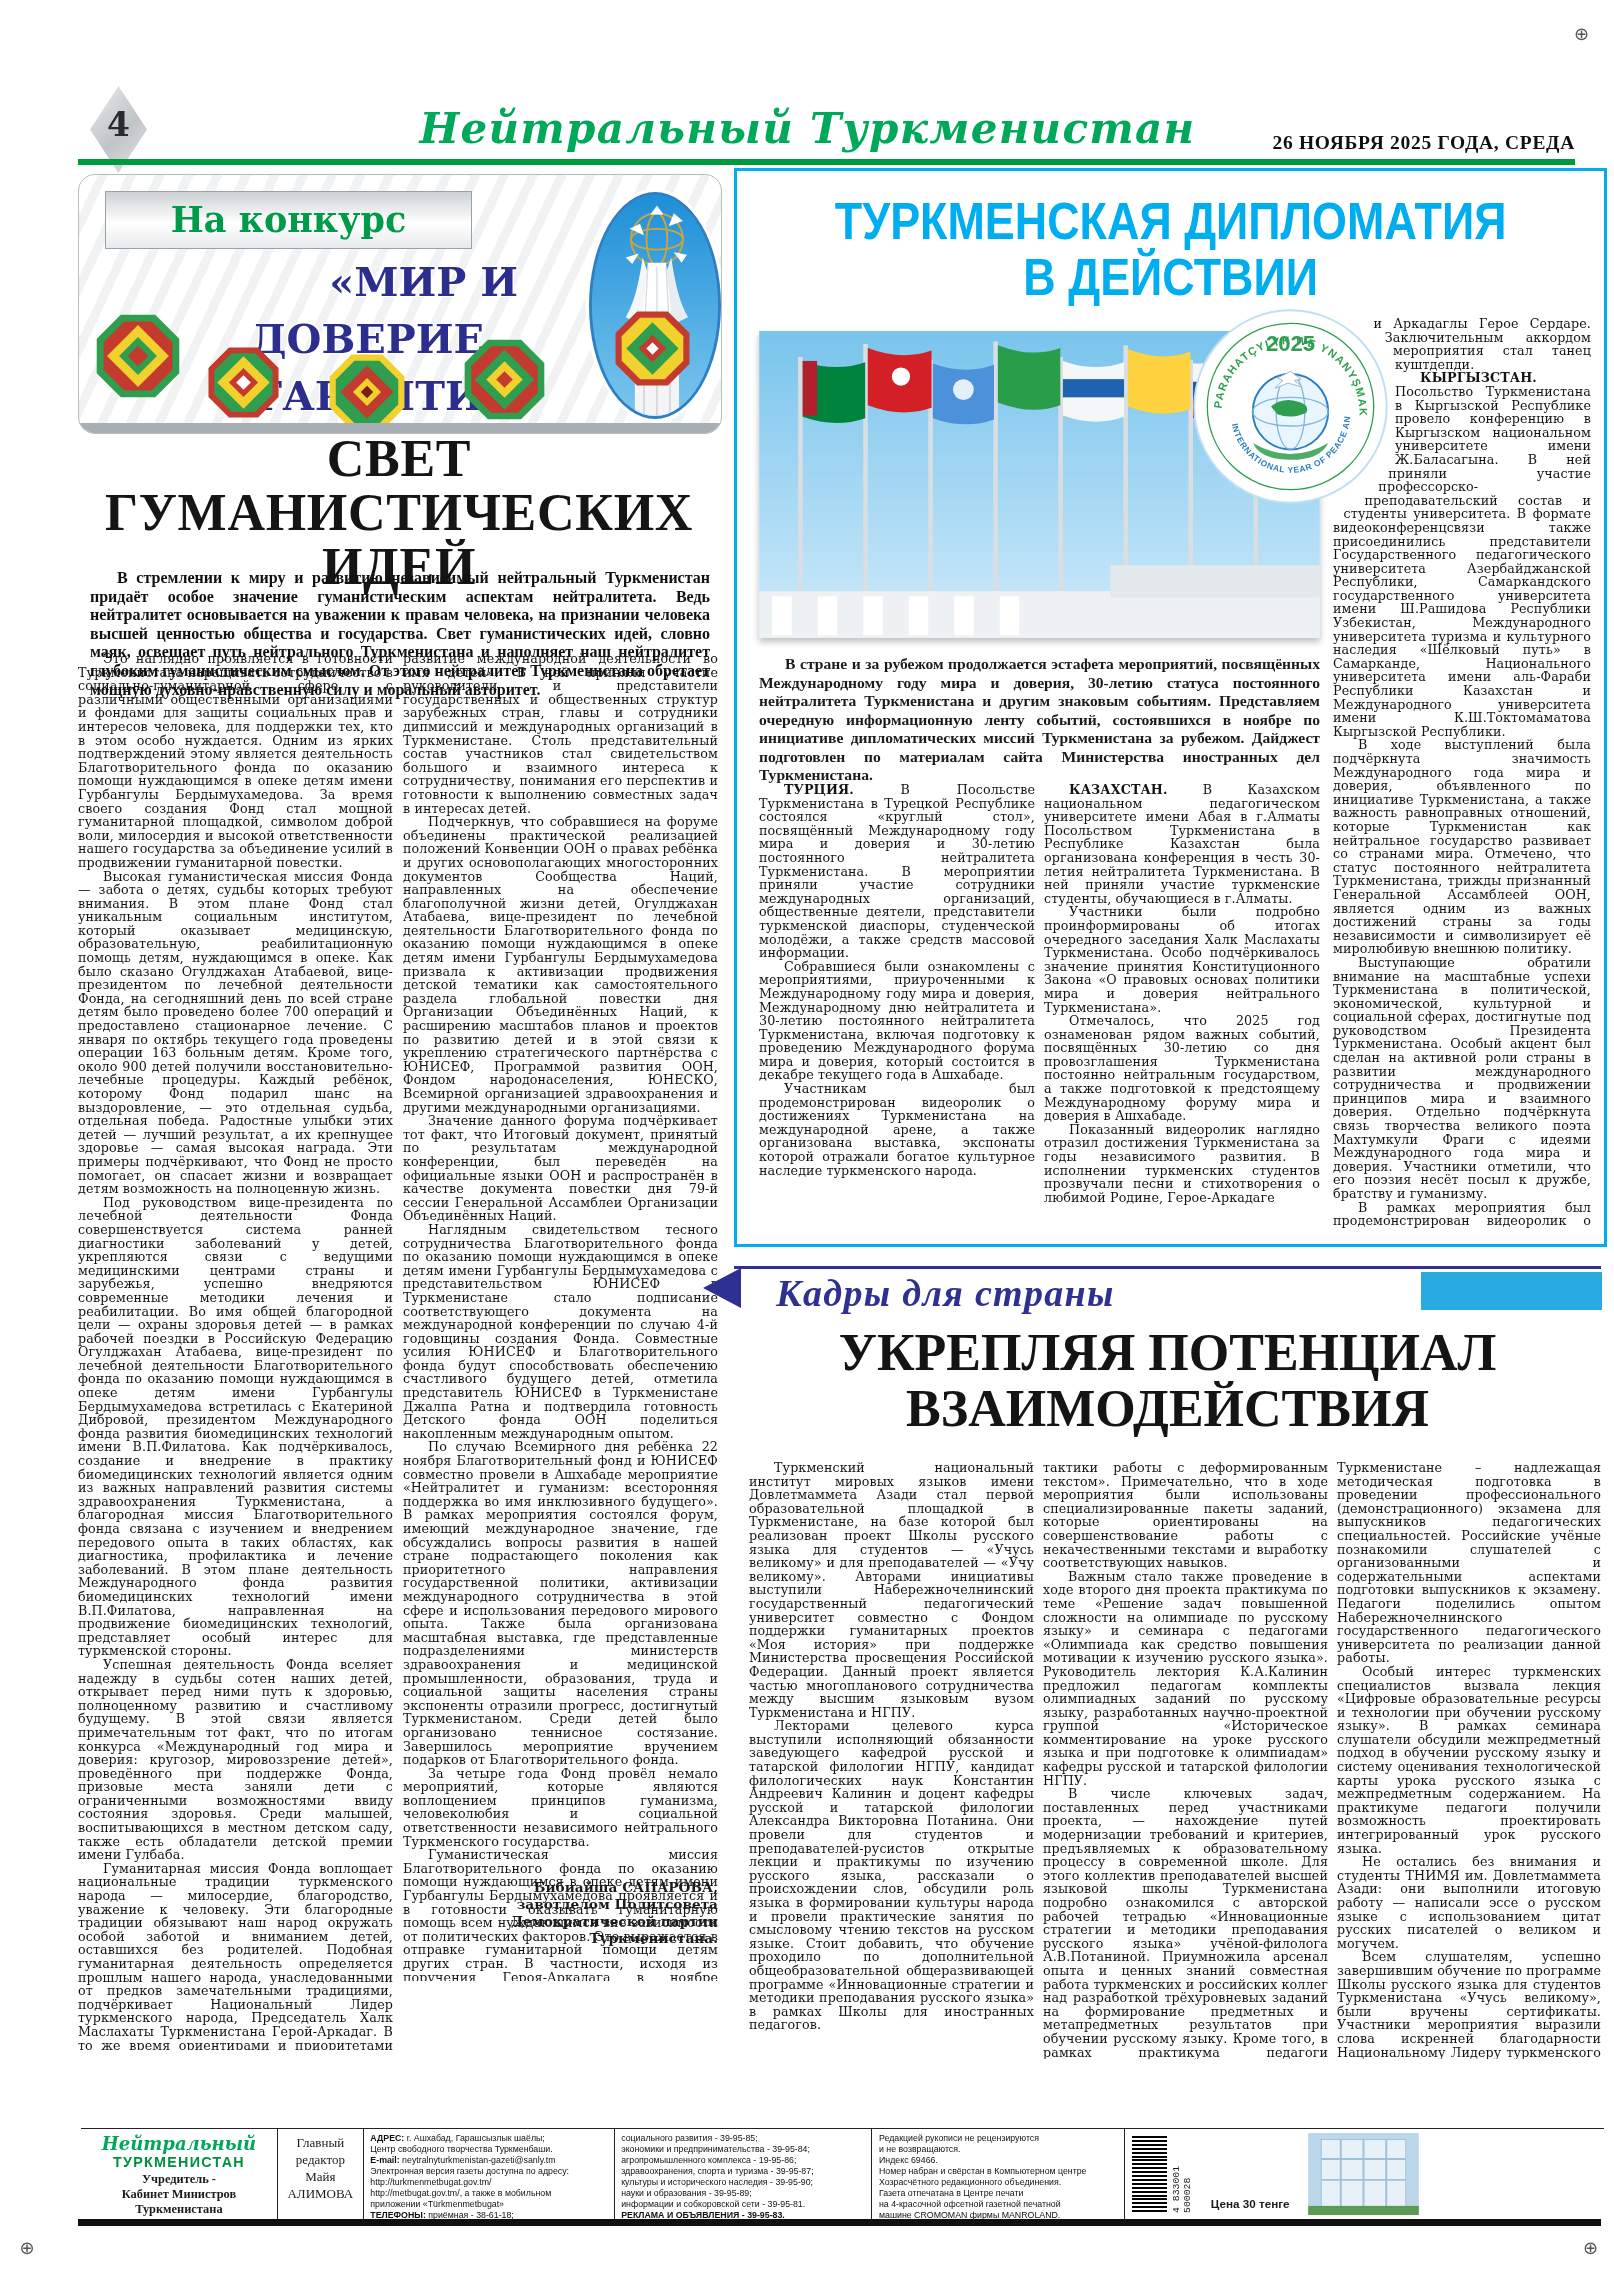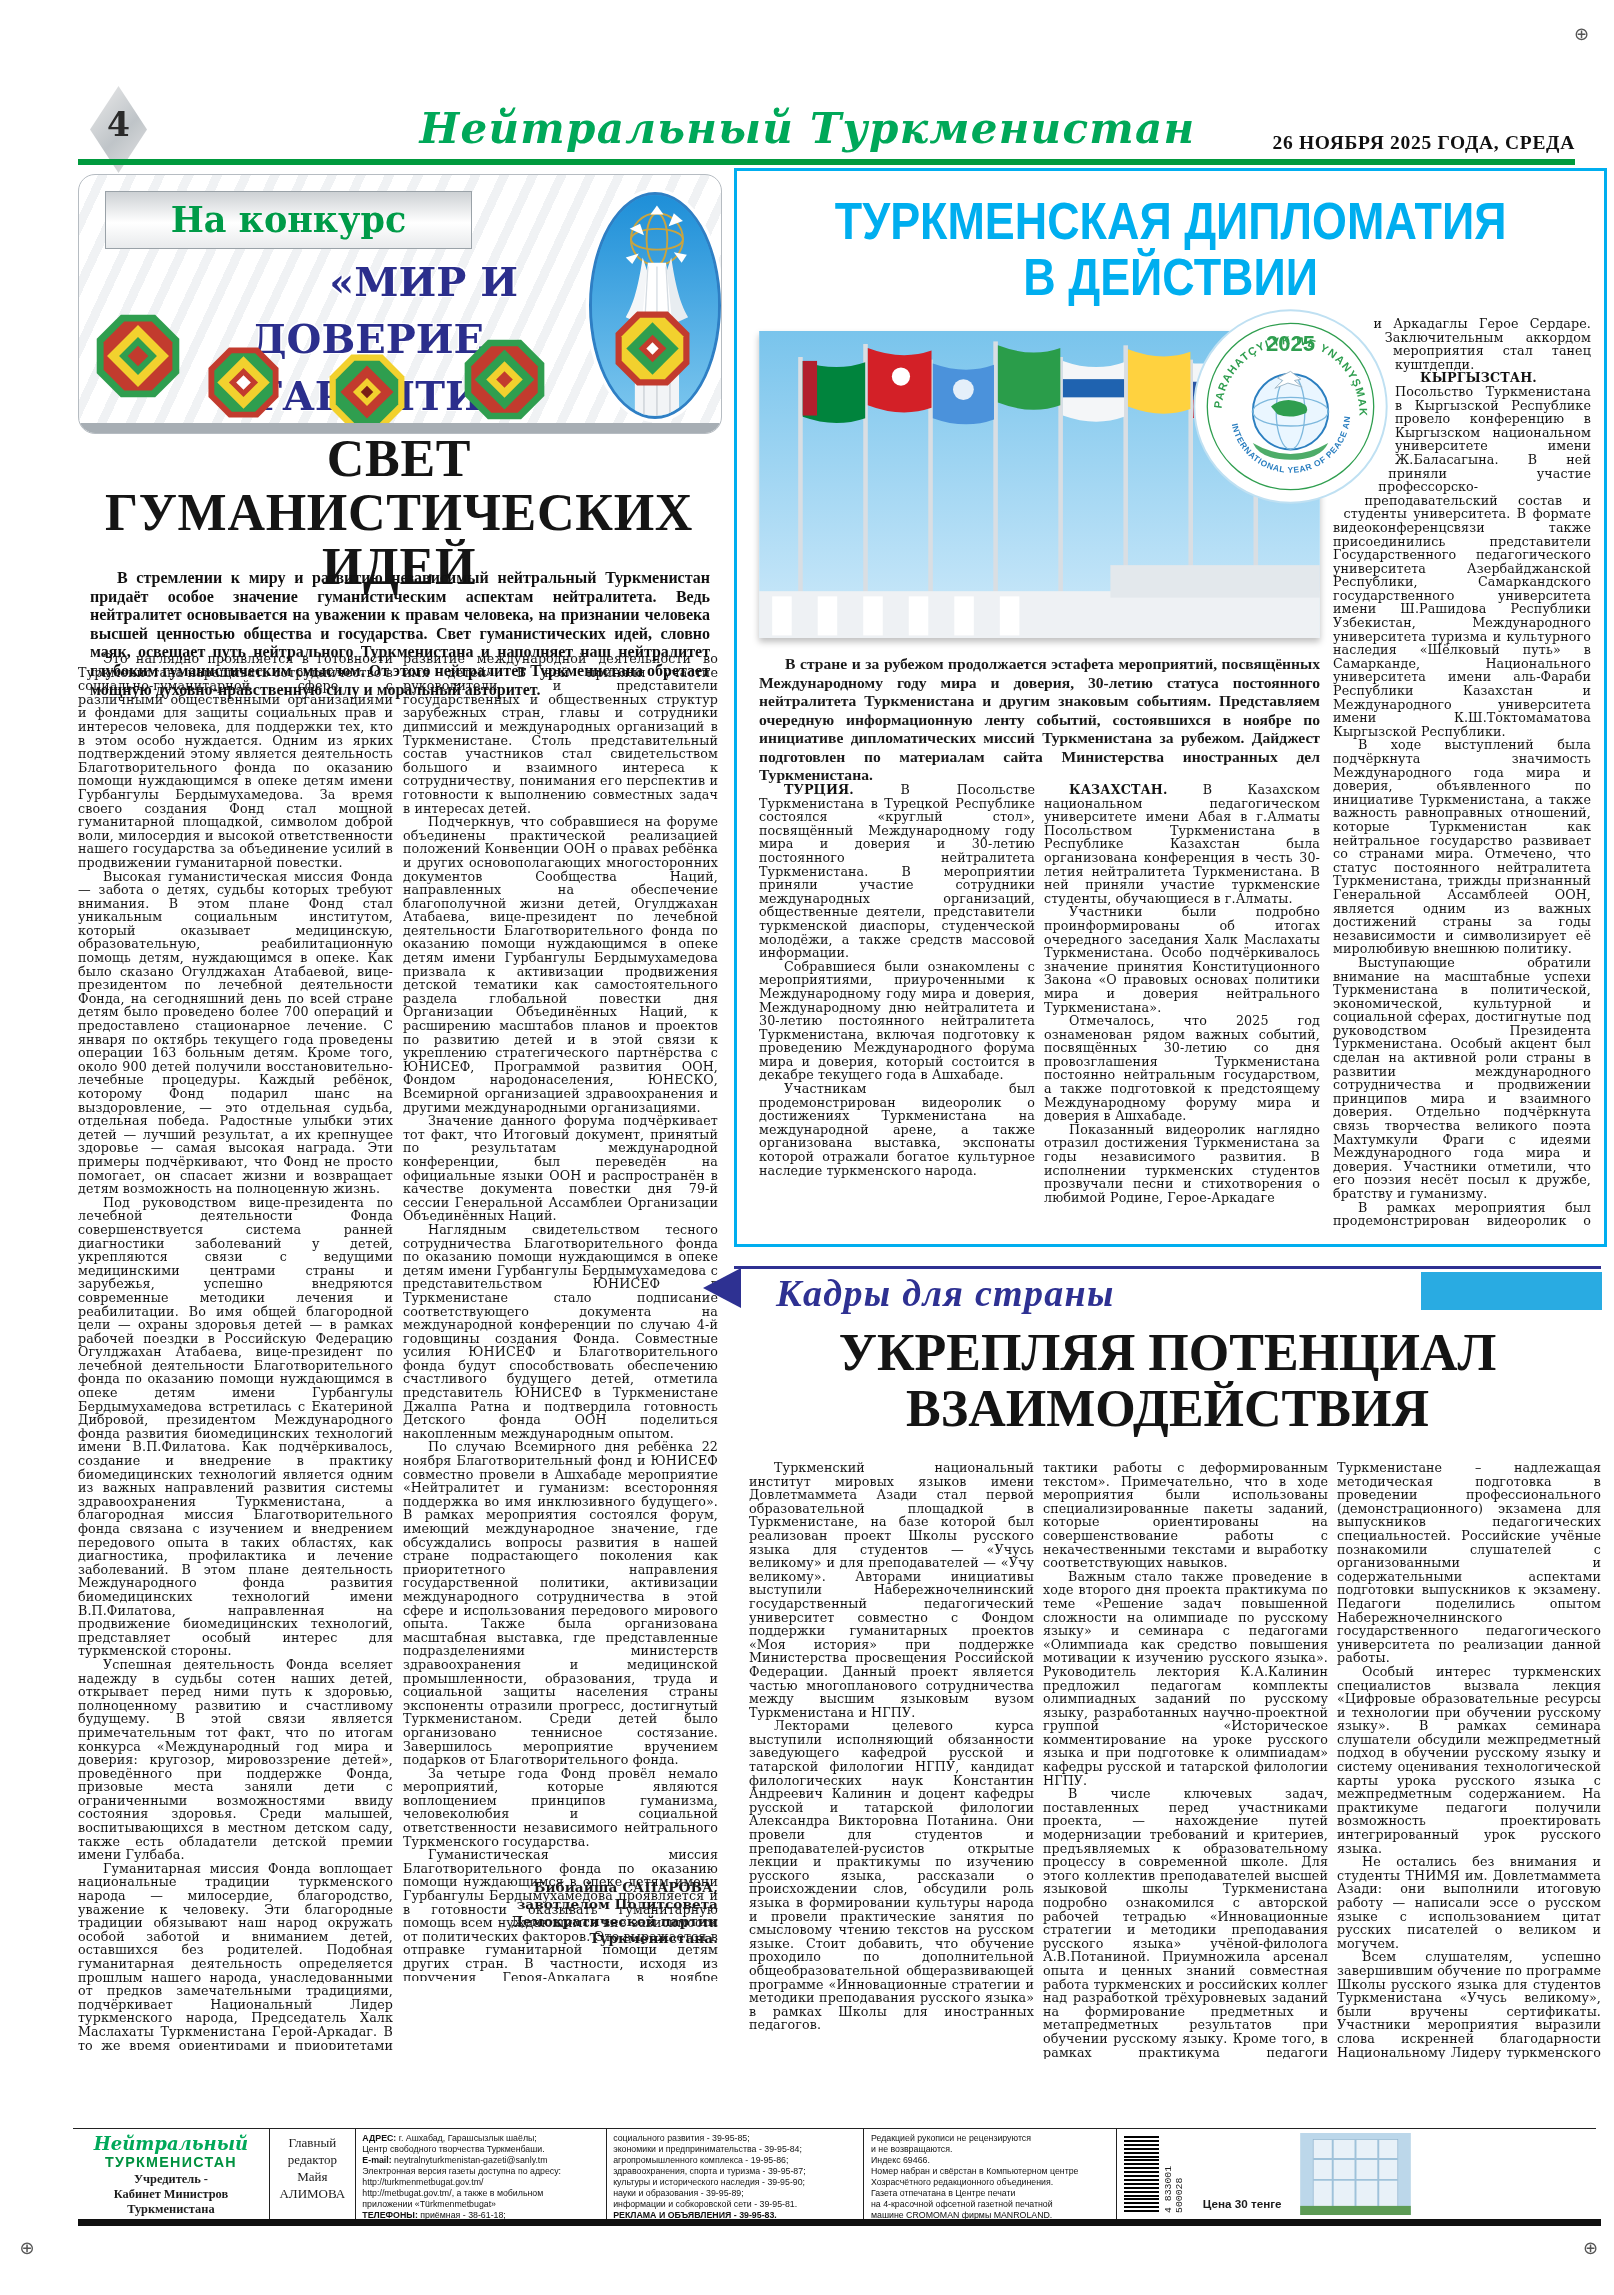--- a/index.html
+++ b/index.html
@@ -70,21 +70,21 @@
       font:700 italic 38px "Liberation Serif",serif;color:#2e3192;letter-spacing:1.3px;}
   .kadry-cyan{position:absolute;left:1421px;top:1272px;width:181px;height:38px;background:#29abe2;}
   
   .a3-headline{position:absolute;left:734px;top:1325px;width:867px;text-align:center;
       font:700 52px/1.08 "Liberation Serif",serif;color:#141414;}
   .col-a3-1{left:749px;top:1461px;width:285px;height:598px;}
   .col-a3-2{left:1043px;top:1461px;width:285px;height:598px;}
   .col-a3-3{left:1337px;top:1461px;width:264px;height:598px;}
   .a3-boldlead{font-weight:400;text-indent:25px;margin:0;}
   
-  .footer{position:absolute;left:73px;top:2128px;width:1523px;height:90px;display:flex;
+  .footer{position:absolute;left:81px;top:2128px;width:1523px;height:90px;display:flex;
       border-top:1.3px solid #222;font-family:"Liberation Sans",sans-serif;}
   .fcell{border-right:1.3px solid #222;padding:3.9px 6.5px;box-sizing:border-box;overflow:hidden;}
   .fcell:last-child{border-right:none;}
   .fc1{width:197px;text-align:center;}
   .fc2{width:86px;text-align:center;font-family:"Liberation Serif",serif;}
   .fc3{width:251px;}.fc4{width:258px;}.fc5{width:253px;}
   .fc6{width:479px;display:flex;align-items:center;gap:18px;}
   .ftext{font:8.8px/11px "Liberation Sans",sans-serif;color:#111;}
   .ftext div{white-space:nowrap;}
   .flogo-script{font:700 italic 18px "DejaVu Serif",serif;color:#00a859;}

